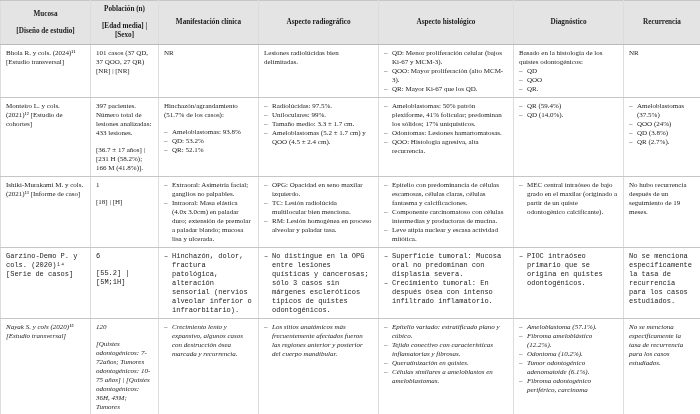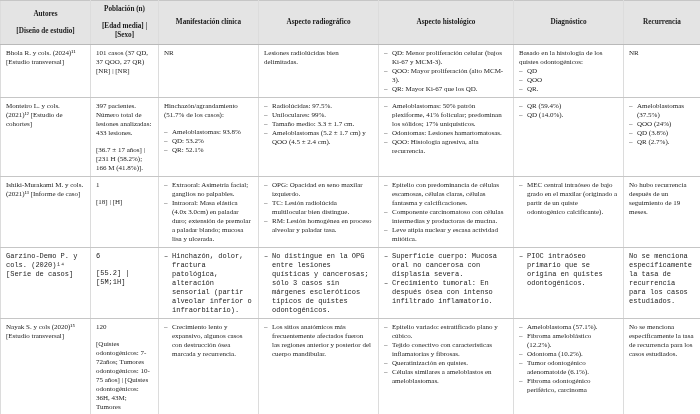--- a/index.html
+++ b/index.html
@@ -41,21 +41,21 @@
     font-size: 7.2px;
     line-height: 9px;
     padding: 3px 4px;
     border-bottom: 1px solid #b9b9b9;
   }
   thead tr { height: 44px; }
   tbody tr:nth-child(1) { height: 48px; }
   tbody tr:nth-child(2) { height: 78px; margin-top: 43px; }
   tbody tr:nth-child(3) { height: 63px; }
   tbody tr:nth-child(4) { height: 50px; font-family: Liberation Mono, monospace; }
-  tbody tr:nth-child(5) { height: 73px; }
+  tbody tr:nth-child(5) { height: 73px; font-style: italic; }
   tbody tr:nth-child(6) { height: 46px; }
   .para { margin: 0; }
   .dash {
     position: relative;
     padding-left: 8px;
     margin: 0;
   }
   .dash::before {
     content: "\2013";
     position: absolute;
@@ -73,21 +73,21 @@
       <col class="c2">
       <col class="c3">
       <col class="c4">
     <col class="c5">
       <col class="c6">
       <col class="c7">
   </colgroup>
   <thead>
       <tr>
         <th>
-          <div class="para">Autores</div>
+          <div class="para">Mucosa</div>
           <div class="gap"></div>
           <div class="para">[Diseño de estudio]</div>
         </th>
         <th>
           <div class="para">Población (n)</div>
           <div class="gap"></div>
           <div class="para">[Edad media] |</div>
           <div class="para">[Sexo]</div>
         </th>
         <th>
@@ -182,21 +182,21 @@
           <div class="para">1</div>
           <div class="gap"></div>
           <div class="para">[18] | [H]</div>
         </td>
         <td>
           <div class="dash">Extraoral: Asimetría facial; ganglios no palpables.</div>
           <div class="dash">Intraoral: Masa elástica (4.0x 3.0cm) en paladar duro; extensión de premolar a paladar blando; mucosa lisa y ulcerada.</div>
         </td>
         <td>
           <div class="dash">OPG: Opacidad en seno maxilar izquierdo.</div>
-          <div class="dash">TC: Lesión radiolúcida multilocular bien distingue.</div>
+          <div class="dash">TC: Lesión radiolúcida multilocular bien menciona.</div>
           <div class="dash">RM: Lesión homogénea en proceso alveolar y paladar tasa.</div>
         </td>
         <td>
           <div class="dash">Epitelio con predominancia de células escamosas, células claras, células fantasma y calcificaciones.</div>
           <div class="dash">Componente carcinomatoso con células intermedias y productoras de mucina.</div>
           <div class="dash">Leve atipia nuclear y escasa actividad mitótica.</div>
         </td>
         <td>
           <div class="dash">MEC central intraóseo de bajo grado en el maxilar (originado a partir de un quiste odontogénico calcificante).</div>
         </td>
@@ -207,27 +207,27 @@
       <tr>
         <td>
           <div class="para">Garzino-Demo P. y cols. (2020)¹⁴ [Serie de casos]</div>
         </td>
         <td>
           <div class="para">6</div>
           <div class="gap"></div>
           <div class="para">[55.2] | [5M;1H]</div>
         </td>
         <td>
-          <div class="dash">Hinchazón, dolor, fractura patológica, alteración sensorial (partir alveolar inferior o infraorbitario).</div>
+          <div class="dash">Hinchazón, dolor, fractura patológica, alteración sensorial (nervios alveolar inferior o infraorbitario).</div>
         </td>
         <td>
           <div class="dash">No distingue en la OPG entre lesiones quísticas y cancerosas; sólo 3 casos sin márgenes escleróticos típicos de quistes odontogénicos.</div>
         </td>
         <td>
-          <div class="dash">Superficie cuerpo: Mucosa oral no cancerosa con displasia severa.</div>
+          <div class="dash">Superficie tumoral: Mucosa oral no predominan con displasia severa.</div>
           <div class="dash">Crecimiento tumoral: En después ósea con intenso infiltrado inflamatorio.</div>
         </td>
         <td>
           <div class="dash">PIOC intraóseo primario que se origina en quistes odontogénicos.</div>
         </td>
         <td>
           <div class="para">No se menciona específicamente la tasa de recurrencia para los casos estudiados.</div>
         </td>
       </tr>
       <tr>

